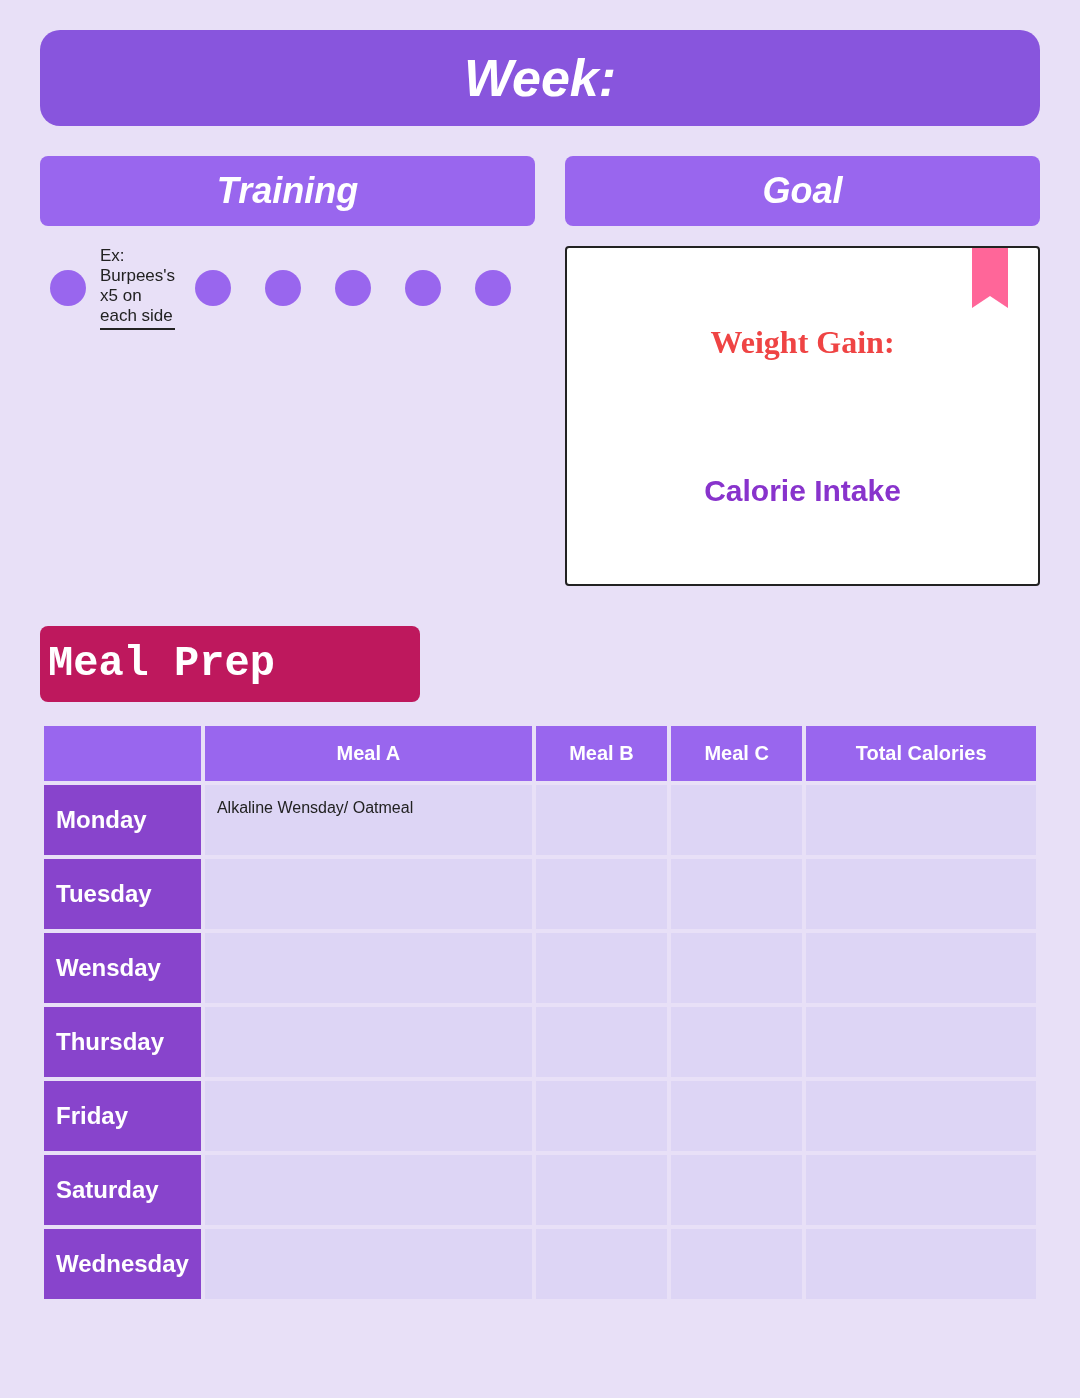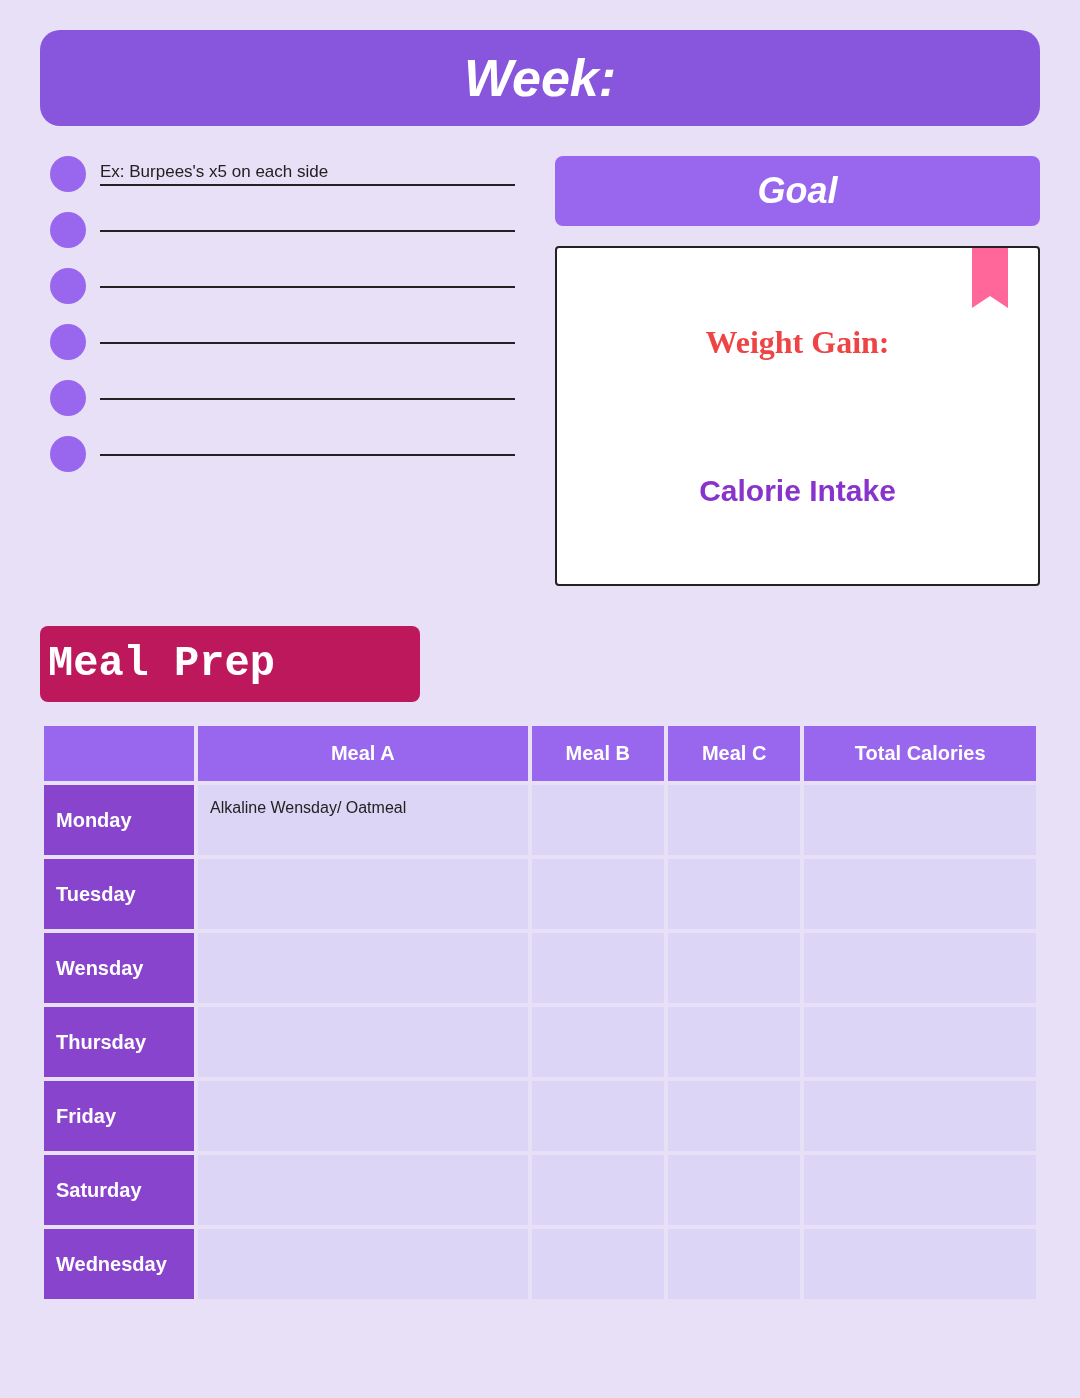--- a/index.html
+++ b/index.html
@@ -50,21 +50,20 @@
     .section-header h2 {
       color: white;
       font-size: 36px;
       font-weight: bold;
       font-style: italic;
     }
 
     
     .training-list {
       display: flex;
-      flex-direction: column;
       gap: 20px;
       padding: 0 10px;
     }
     .training-item {
       display: flex;
       align-items: center;
       gap: 14px;
     }
     .circle-checkbox {
       width: 36px;
@@ -148,21 +147,21 @@
       padding: 16px 12px;
       text-align: center;
     }
     .meal-table th.day-header {
       background-color: #9966ee;
       width: 150px;
     }
     .meal-table td.day-cell {
       background-color: #8844cc;
       color: white;
-      font-size: 20px;
+      font-size: 24px;
       font-weight: bold;
       padding: 1px 12px;
       text-align: left;
       width: 150px;
     }
     .meal-table td.data-cell {
       background-color: #ddd5f5;
       padding: 14px 12px;
       font-size: 16px;
       color: #222;
@@ -177,20 +176,23 @@
 </head>
 <body>
 
 <div class="header-bar">
   <h1>Week:</h1>
 </div>
 
 <div class="top-section">
 
   <div class="training-col">
+    <div class="section-header">
+      <h2>Training</h2>
+    </div>
     <div class="training-list">
       <div class="training-item">
         <div class="circle-checkbox"></div>
         <div class="training-line">Ex: Burpees's x5 on each side</div>
       </div>
       <div class="training-item">
         <div class="circle-checkbox"></div>
         <div class="training-line"></div>
       </div>
       <div class="training-item">

